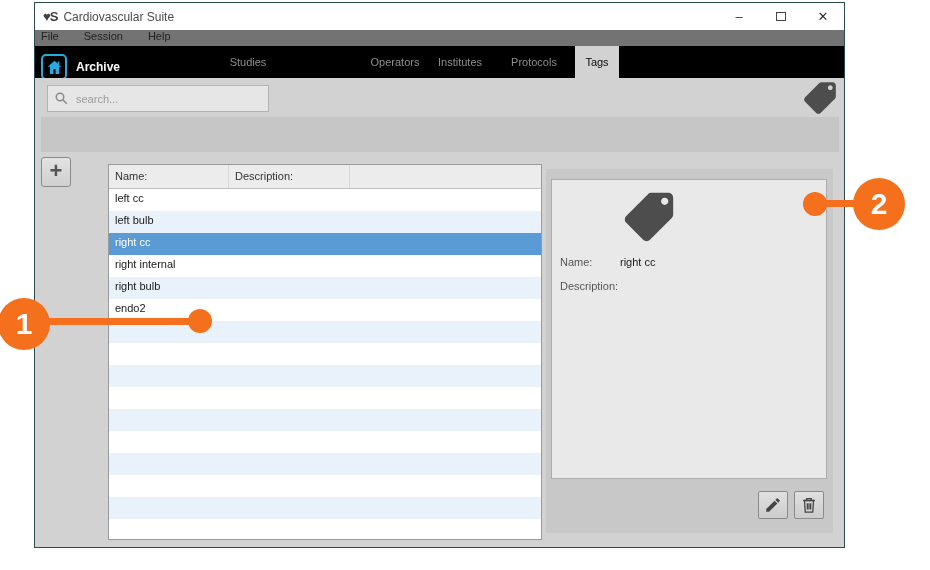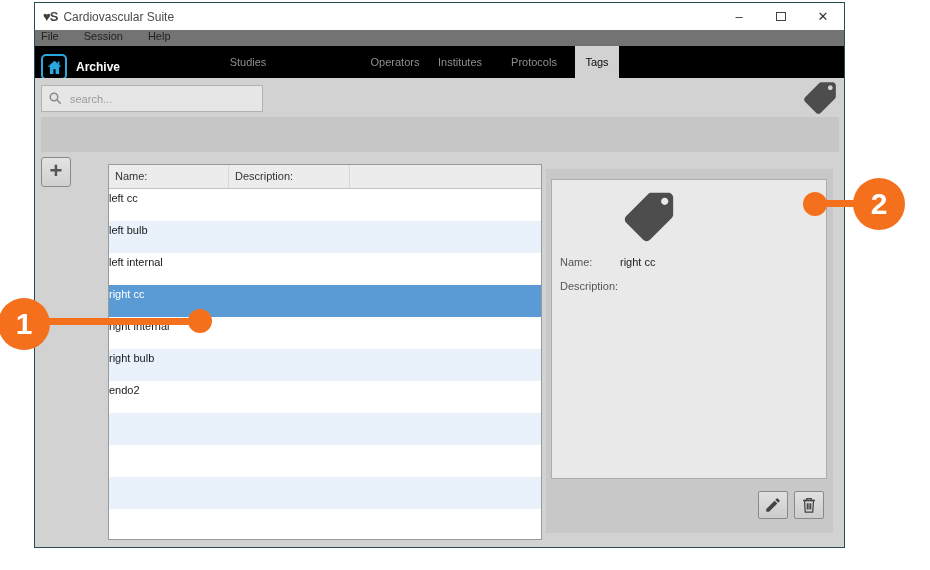--- a/index.html
+++ b/index.html
@@ -32,21 +32,21 @@
   .home-btn svg { width:17px; height:17px; fill:#2aa9e0; }
   .nav-archive { color:#ffffff; font-weight:bold; font-size:12px; margin-left:9px; }
   .nav-tab { position:absolute; top:0; height:32px; line-height:32px; width:64px; text-align:center;
     color:#8f8f8f; font-size:11px; }
   .nav-tab.t0 { left:181px; } .nav-tab.t1 { left:247px;margin-top:24px; } .nav-tab.t2 { left:328px; }
   .nav-tab.t3 { left:393px; } .nav-tab.t4 { left:467px; }
   .nav-tab.active { left:540px; width:44px; background:#d2d2d2; color:#0a0a0a; }
 
   
   .search-row { position:absolute; left:0; top:75px; width:100%; height:41px; background:#d2d2d2; }
-  .search-box { position:absolute; left:6px; top:7px; width:222px; height:27px; background:#e6e6e6;
+  .search-box { position:absolute; left:12px; top:7px; width:222px; height:27px; background:#e6e6e6;
     border:1px solid #b2b2b2; display:flex; align-items:center; padding:2px 6px; }
   .search-box svg { width:15px; height:15px; stroke:#8a8a8a; fill:none; stroke-width:2; flex:none; }
   .search-input { border:none; outline:none; background:transparent; font-size:11px; color:#555;
     margin-left:7px; width:170px; font-family:"Liberation Sans", sans-serif; }
   .search-input::placeholder { color:#9a9a9a; }
   .header-tag-icon { position:absolute; top:1px; right:5px; width:38px; height:38px; }
   .header-tag-icon svg, .detail-tag-icon svg { width:100%; height:100%; fill:#4d4d4d; transform:scaleX(-1); }
 
   
   .sub-bar { position:absolute; left:6px; top:114px; width:798px; height:35px; background:#c6c6c6; }
@@ -56,21 +56,21 @@
     background:linear-gradient(#e3e3e3,#cfcfcf); border:1px solid #8a8a8a; border-radius:3px;
     color:#555; font-size:22px; font-weight:bold; line-height:26px; text-align:center; }
 
   
   .tag-table { position:absolute; left:73px; top:161px; width:434px; height:376px;
     background:#ffffff; border:1px solid #9a9a9a; display:flex; flex-direction:column; }
   .thead { height:24px; background:#ececec; border-bottom:1px solid #c2c2c2; display:flex; flex:none; }
   .th { font-size:11px; color:#333; line-height:23px; padding-left:6px; border-right:1px solid #d8d8d8; }
   .th.c0 { width:120px; } .th.c1 { width:121px; } .th.c2 { flex:1; border-right:none; }
   .tbody { flex:1; overflow:hidden; }
-  .trow { height:32px; line-height:18px; font-size:11px; color:#1a1a1a; background:#ffffff; }
+  .trow { height:22px; line-height:18px; font-size:11px; color:#1a1a1a; padding-left:6px; background:#ffffff; }
   .trow.alt { background:#e9f1fb; }
   .trow.selected { background:#5b9bd5; color:#ffffff; }
 
   
   .detail-outer { position:absolute; left:511px; top:166px; width:287px; height:364px; background:#c8c8c8; }
   .detail-panel { position:absolute; left:5px; top:10px; width:276px; height:300px;
     background:#e9e9e9; border:1px solid #adadad; }
   .detail-tag-icon { position:absolute; left:68px; top:8px; width:58px; height:58px; }
   .detail-row { position:absolute; left:8px; font-size:11px; color:#555; }
   .detail-row.name { top:76px; } .detail-row.desc { top:100px; }
@@ -155,21 +155,20 @@
 
     <div class="tag-table">
       <div class="thead">
         <div class="th c0">Name:</div>
         <div class="th c1">Description:</div>
         <div class="th c2"></div>
       </div>
       <div class="tbody">
         <div class="trow">left cc</div>
         <div class="trow alt">left bulb</div>
-        <div class="trow">left internal</div>
         <div class="trow selected">right cc</div>
         <div class="trow">right internal</div>
         <div class="trow alt">right bulb</div>
         <div class="trow">endo2</div>
       <div class="trow alt"></div>
           <div class="trow"></div>
           <div class="trow alt"></div>
           <div class="trow"></div>
           <div class="trow alt"></div>
           <div class="trow"></div>

